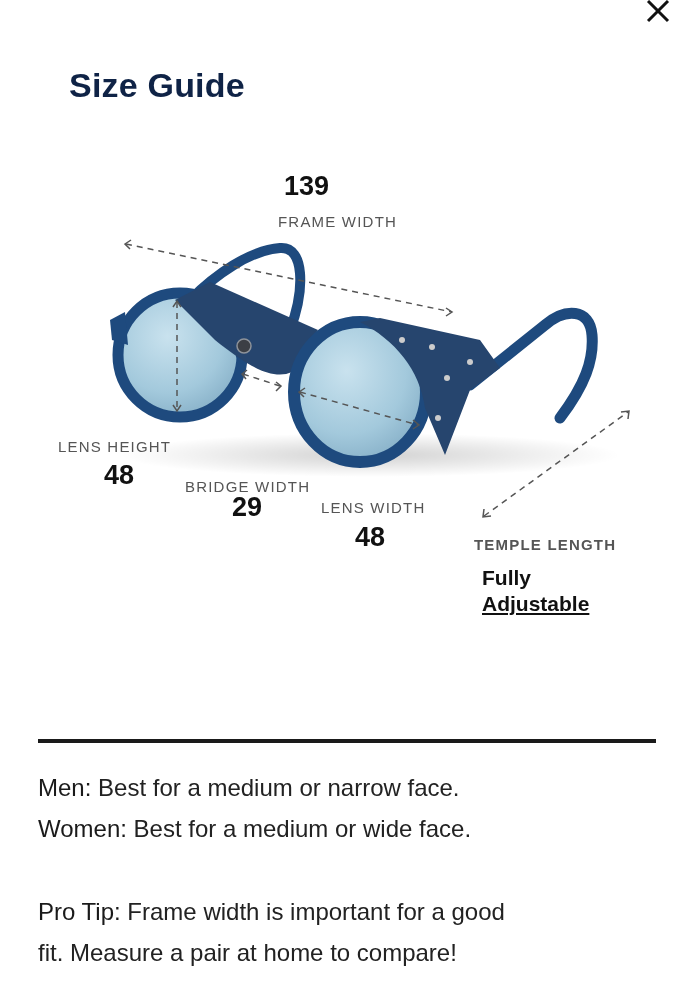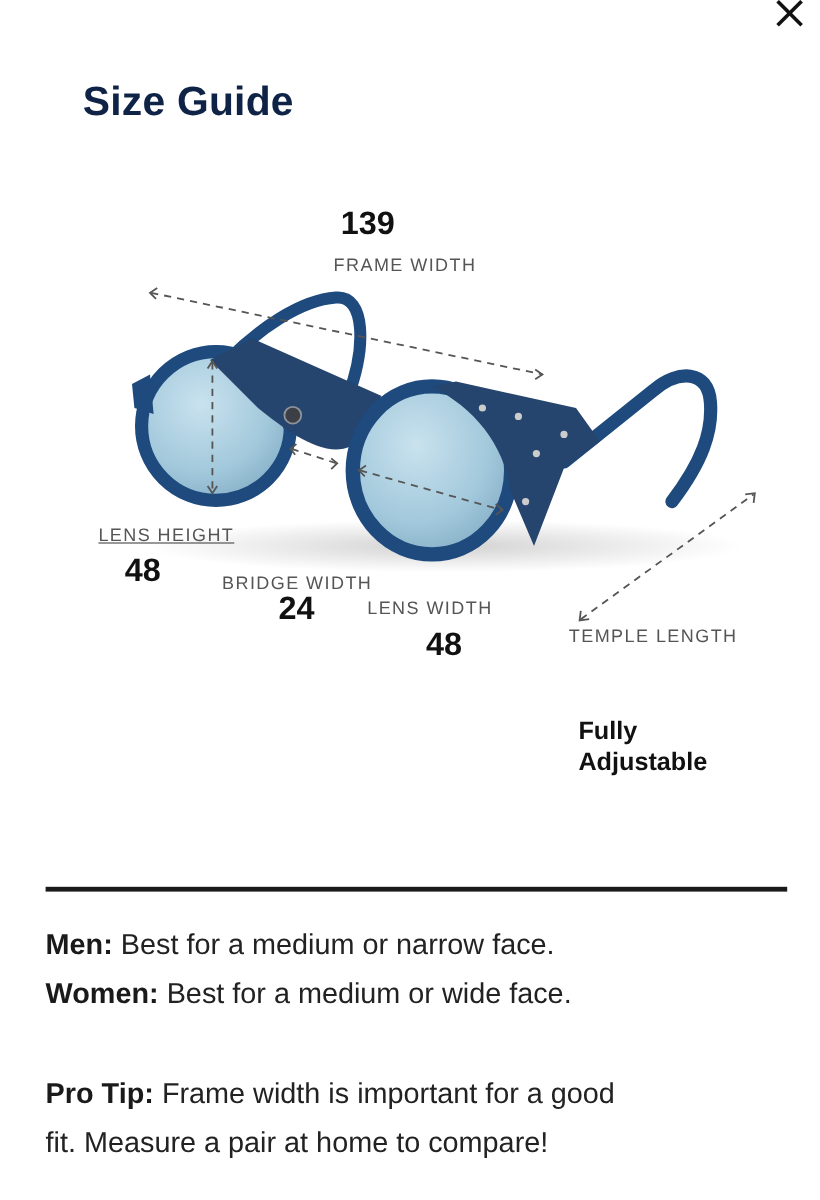--- a/index.html
+++ b/index.html
@@ -28,37 +28,37 @@
 
     .meas-label {
       position: absolute; font-size: 15px; color: #555555;
       letter-spacing: 1.2px; text-transform: uppercase; white-space: nowrap;
     }
     .meas-value {
       position: absolute; font-size: 27px; font-weight: 700; color: #111111;
       white-space: nowrap;
       text-align: right;
     }
-    .meas-value.text { font-size: 21px; line-height: 26px; margin-top: 32px; }
+    .meas-value.text { font-size: 21px; line-height: 26px; }
 
     .footnote {
       position: absolute; left: 235px; top: 655px;
       font-size: 16px; color: #666666; white-space: nowrap;
     }
 
     .divider {
       position: absolute; left: 38px; top: 739px; width: 618px; height: 4px;
       background: #1a1a1a;
     }
 
     .fit-text {
       position: absolute; left: 38px; font-size: 24px; color: #222222;
       white-space: nowrap; line-height: 1.2;
     }
-    .fit-text b { font-weight: 700; color: #1a1a1a; }
+    .fit-text b { font-weight: 400; color: #1a1a1a; }
   </style>
 </head>
 <body>
 
 <div class="page">
 
   <div class="close-btn">
     <svg viewBox="0 0 34 34">
       <line x1="7" y1="7" x2="27" y2="27" stroke="#111" stroke-width="3"></line>
       <line x1="27" y1="7" x2="7" y2="27" stroke="#111" stroke-width="3"></line>
@@ -130,38 +130,38 @@
         <polyline points="621,412 629,411 628,419"></polyline>
       </g>
     </svg>
 
     <div>
       <div class="meas-value" style="left:284px; top:21px;">139</div>
       <div class="meas-label" style="left:246px; top:63px;margin-left:32px;">FRAME WIDTH</div>
     </div>
 
     <div>
-      <div class="meas-label" style="left:82px; top:288px;text-decoration:underline;">LENS HEIGHT</div>
+      <div class="meas-label" style="left:58px; top:288px;">LENS HEIGHT</div>
       <div class="meas-value" style="left:104px; top:310px;">48</div>
     </div>
 
     <div>
       <div class="meas-label" style="left:185px; top:328px;">BRIDGE WIDTH</div>
-      <div class="meas-value" style="left:232px; top:342px;">24</div>
+      <div class="meas-value" style="left:232px; top:342px;">29</div>
     </div>
 
     <div>
-      <div class="meas-label" style="left:306px; top:349px;">LENS WIDTH</div>
+      <div class="meas-label" style="left:321px; top:349px;">LENS WIDTH</div>
       <div class="meas-value" style="left:355px; top:372px;">48</div>
     </div>
 
     <div>
-      <div class="meas-label" style="left:474px; top:372px;">TEMPLE LENGTH</div>
+      <div class="meas-label" style="left:474px; top:386px;font-weight:bold;">TEMPLE LENGTH</div>
       <div class="meas-value text" style="left:482px; top:415px;">Fully</div>
-      <div class="meas-value text" style="left:482px; top:441px;">Adjustable</div>
+      <div class="meas-value text" style="left:482px; top:441px;text-decoration:underline;">Adjustable</div>
     </div>
   </div>
 
 
   <div class="divider"></div>
 
   <div class="fit-text" style="top:774px;"><b>Men:</b><span> Best for a medium or narrow face.</span></div>
   <div class="fit-text" style="top:815px;"><b>Women:</b><span> Best for a medium or wide face.</span></div>
 
   <div class="fit-text" style="top:898px;"><b>Pro Tip:</b><span> Frame width is important for a good</span></div>

